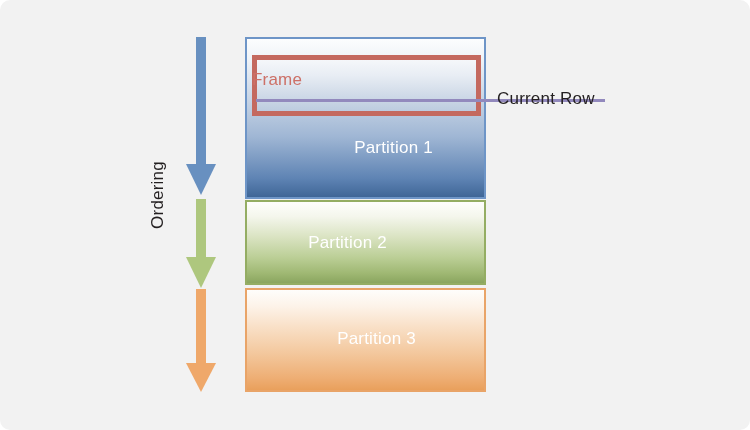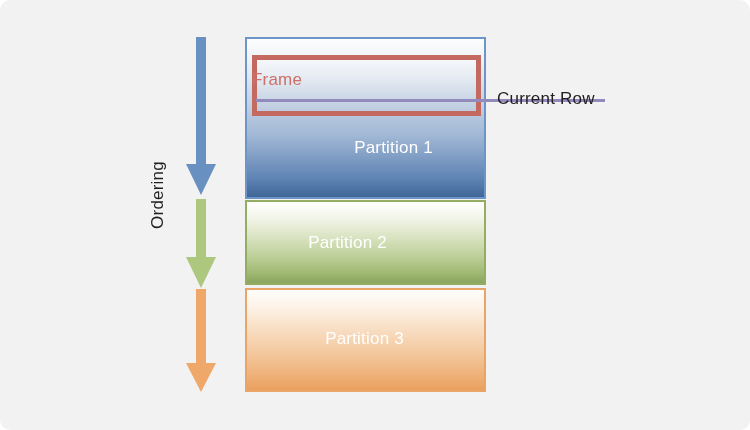--- a/index.html
+++ b/index.html
@@ -84,21 +84,21 @@
     left: 0;
     width: 241px;
     text-align: center;
     color: #ffffff;
     font-size: 17px;
     letter-spacing: 0.2px;
   }
 
   #p1-label { left: 245px; top: 138px; margin-left: 28px; }
   #p2-label { left: 227px; top: 233px; }
-  #p3-label { left: 231px; top: 329px; padding-left: 13px; }
+  #p3-label { left: 243px; top: 329px; padding-left: 13px; }
 
   
   .frame-box {
     position: absolute;
     left: 252px;
     top: 55px;
     width: 229px;
     height: 61px;
     box-sizing: border-box;
     border: 5px solid #c4695f;

